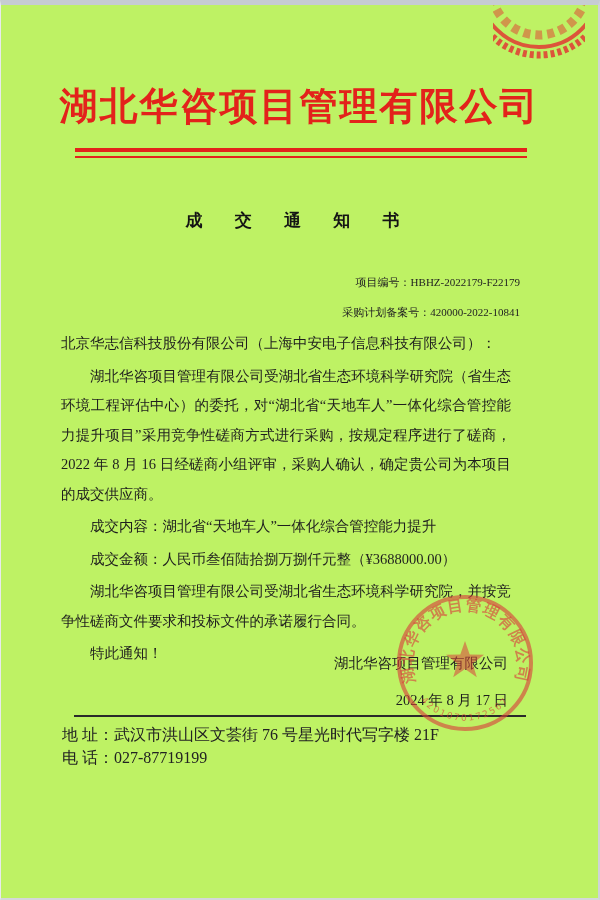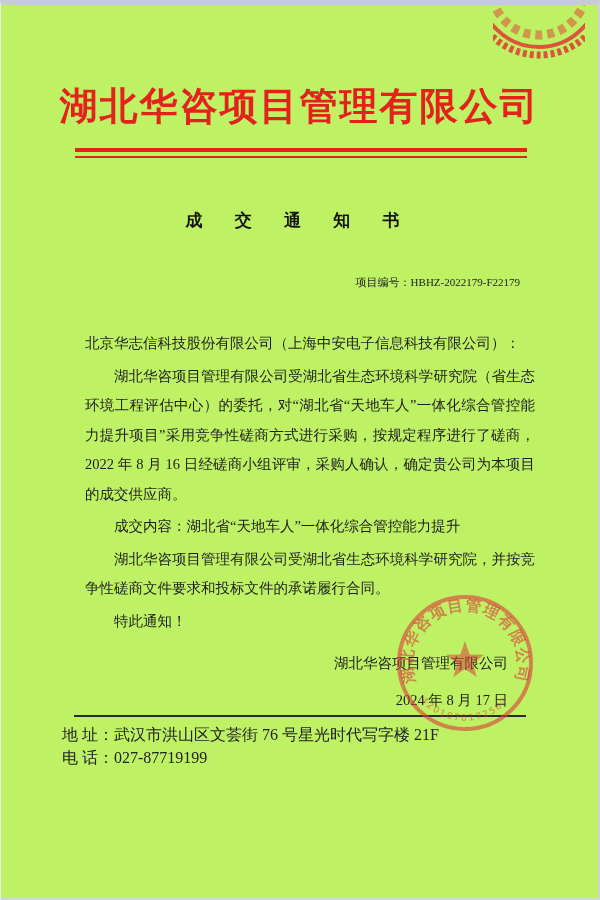--- a/index.html
+++ b/index.html
@@ -24,21 +24,21 @@
   .rule-thin{position:absolute;top:151px;left:74px;width:452px;height:2px;background:#e3221b;}
   .doc-title{
     position:absolute;top:204px;left:0;width:100%;
     text-align:center;font-size:17px;font-weight:bold;letter-spacing:14px;color:#141414;
   }
   .meta{
     position:absolute;top:262px;right:78px;
     text-align:right;font-size:11px;line-height:30px;color:#222;
   }
   .body-text{
-    position:absolute;top:324px;left:84px;width:450px;
+    position:absolute;top:324px;left:60px;width:450px;
     font-size:14.5px;line-height:29.5px;text-align:justify;color:#1e1e1e;
   }
   .body-text p{margin:0 0 3px 0;}
   .body-text p.indent{text-indent:2em;}
   .signature{
     position:absolute;top:640px;right:90px;
     text-align:right;font-size:14.5px;line-height:37px;color:#1e1e1e;
   }
   .footer-rule{position:absolute;top:710px;left:73px;width:452px;height:1.5px;background:#2a2a2a;}
   .footer{
@@ -54,26 +54,28 @@
 <div class="page">
 
   <div class="letterhead">湖北华咨项目管理有限公司</div>
   <div class="rule-thick"></div>
   <div class="rule-thin"></div>
 
   <div class="doc-title">成 交 通 知 书</div>
 
   <div class="meta">
     <div><span>项目编号：</span><span>HBHZ-2022179-F22179</span></div>
+    <div><span>采购计划备案号：</span><span>420000-2022-10841</span></div>
   </div>
 
   <div class="body-text">
     <p>北京华志信科技股份有限公司（上海中安电子信息科技有限公司）：</p>
     <p class="indent">湖北华咨项目管理有限公司受湖北省生态环境科学研究院（省生态环境工程评估中心）的委托，对“湖北省“天地车人”一体化综合管控能力提升项目”采用竞争性磋商方式进行采购，按规定程序进行了磋商，2022 年 8 月 16 日经磋商小组评审，采购人确认，确定贵公司为本项目的成交供应商。</p>
     <p class="indent">成交内容：湖北省“天地车人”一体化综合管控能力提升</p>
+    <p class="indent">成交金额：人民币叁佰陆拾捌万捌仟元整（¥3688000.00）</p>
     <p class="indent">湖北华咨项目管理有限公司受湖北省生态环境科学研究院，并按竞争性磋商文件要求和投标文件的承诺履行合同。</p>
     <p class="indent">特此通知！</p>
   </div>
 
   <div class="signature">
     <div>湖北华咨项目管理有限公司</div>
     <div>2024 年 8 月 17 日</div>
   </div>
 
   <div class="footer-rule"></div>

